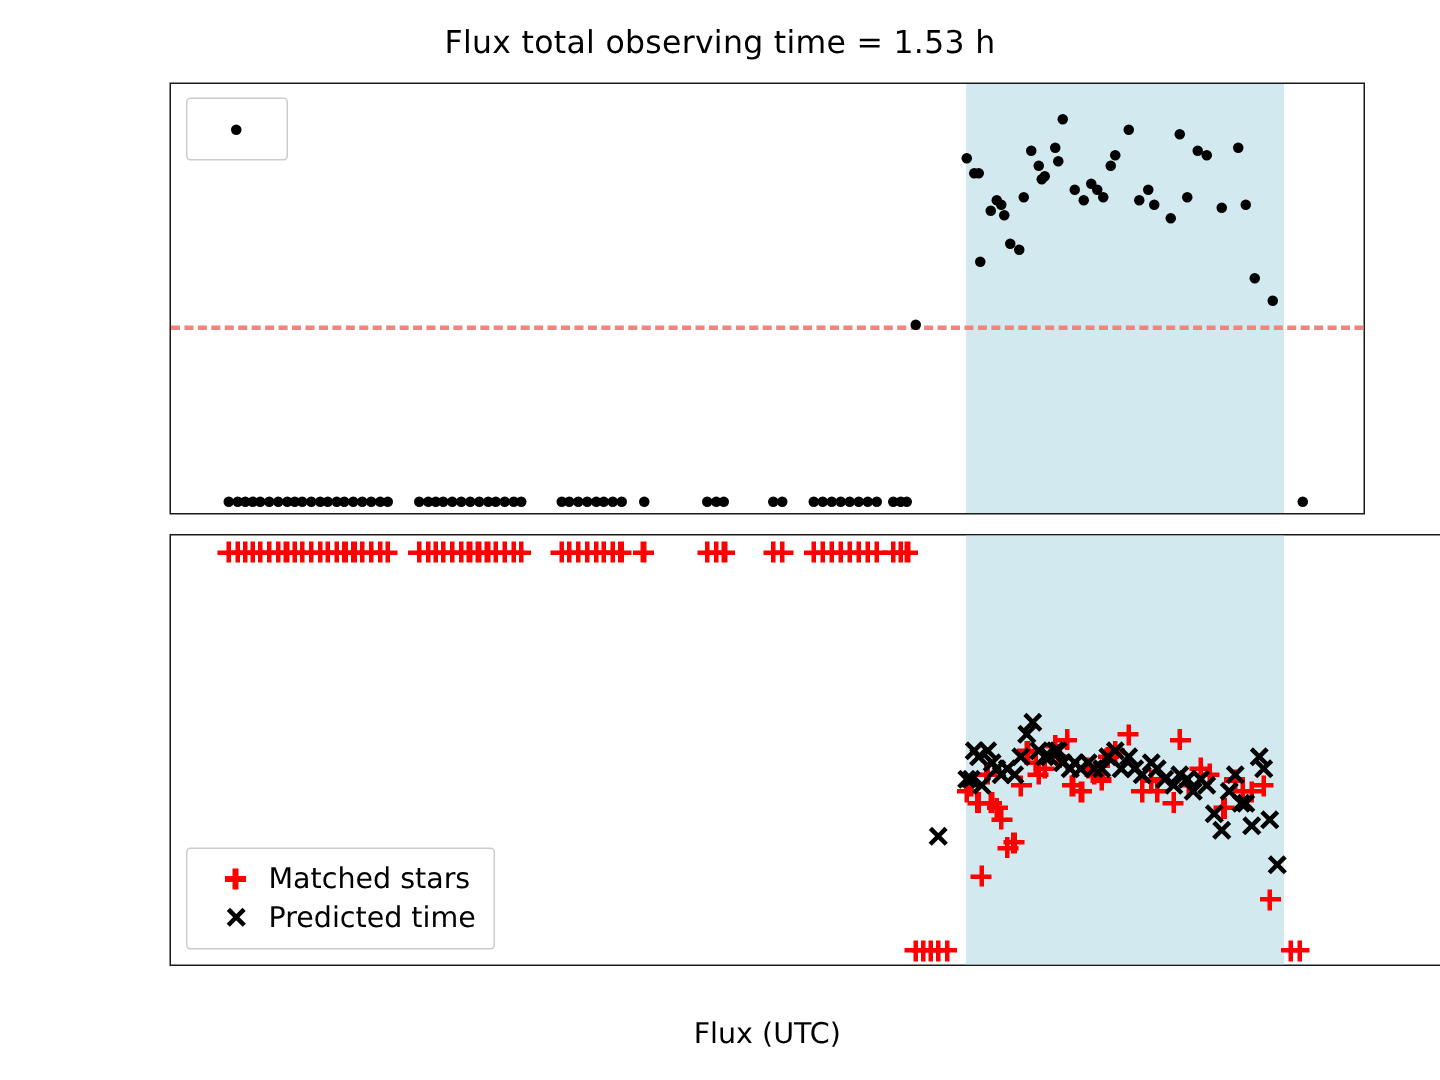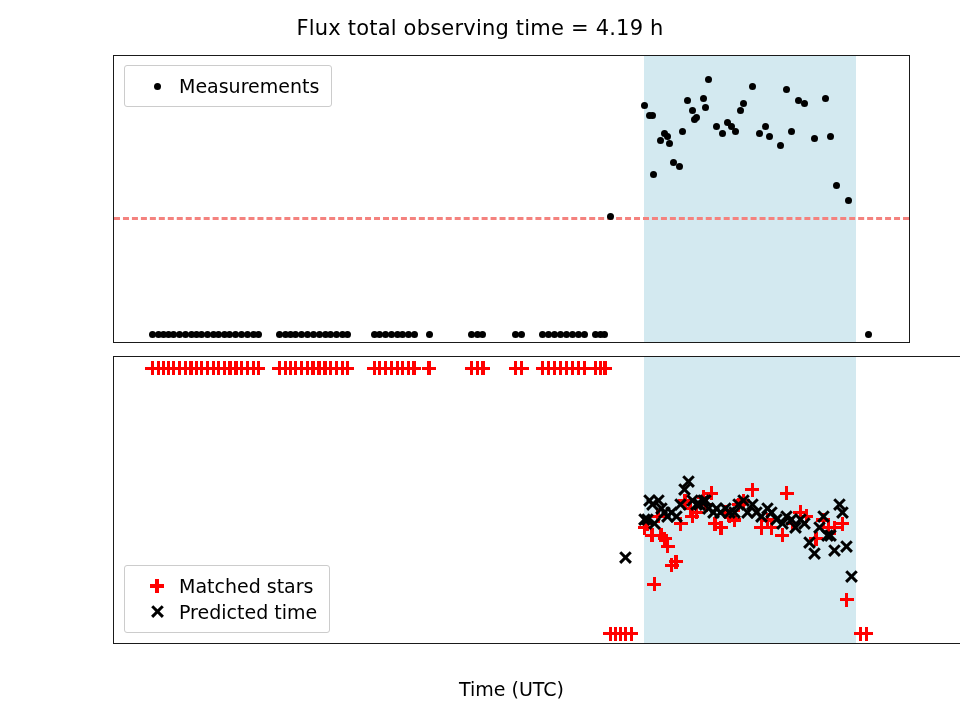--- a/index.html
+++ b/index.html
@@ -153,21 +153,21 @@
     border-top: 3.2px dashed #f4827e;
   }
   .lg-plus { position: absolute; left: 50%; top: 50%; }
   .lg-ex   { position: absolute; left: 50%; top: 50%; }
 </style>
 </head>
 <body>
 
 <div id="figure">
 
-  <div class="fig-title">Flux total observing time = 4.19 h</div>
+  <div class="fig-title">Flux total observing time = 1.53 h</div>
 
   <div class="panel" id="panel-top">
     <div class="shade" id="shade-top" style="left: 529.837px; width: 212.533px; background: rgb(211, 233, 240);"></div>
     <div class="threshold-line" id="thresh-line" style="top: 160.525px; border-top-color: rgb(244, 130, 126);"></div>
     <div id="top-ticks-y">
         <div class="tick-y" style="top: 278.557px;"></div>
         <div class="tick-y" style="top: 219.541px;"></div>
         <div class="tick-y" style="top: 160.525px;"></div>
         <div class="tick-y" style="top: 101.508px;"></div>
         <div class="tick-y" style="top: 42.4918px;"></div>
@@ -285,21 +285,20 @@
         <div class="pt" style="left: 722.164px; top: 129.836px;"></div>
         <div class="pt" style="left: 734.138px; top: 144px;"></div>
         <div class="pt" style="left: 754.344px; top: 278.557px;"></div>
       </div>
 
     <div class="legend" id="legend-top">
       <div class="legend-row">
         <span class="legend-glyph">
             <span class="lg-dot"></span>
           </span>
-        <span class="legend-label">Measurements</span>
       </div>
     </div>
   </div>
 
   <div class="panel" id="panel-bot">
     <div class="shade" id="shade-bot" style="left: 529.837px; width: 212.533px; background: rgb(211, 233, 240);"></div>
     <div id="bot-ticks-y">
         <div class="tick-y" style="top: 276.632px;"></div>
         <div class="tick-y" style="top: 200.842px;"></div>
         <div class="tick-y" style="top: 125.053px;"></div>
@@ -490,14 +489,14 @@
       </div>
       <div class="legend-row">
         <span class="legend-glyph">
             <span class="lg-ex mk mk-ex"></span>
           </span>
         <span class="legend-label">Predicted time</span>
       </div>
     </div>
   </div>
 
-  <div class="xlabel">Time (UTC)</div>
+  <div class="xlabel">Flux (UTC)</div>
 </div>
 
 </body></html>

